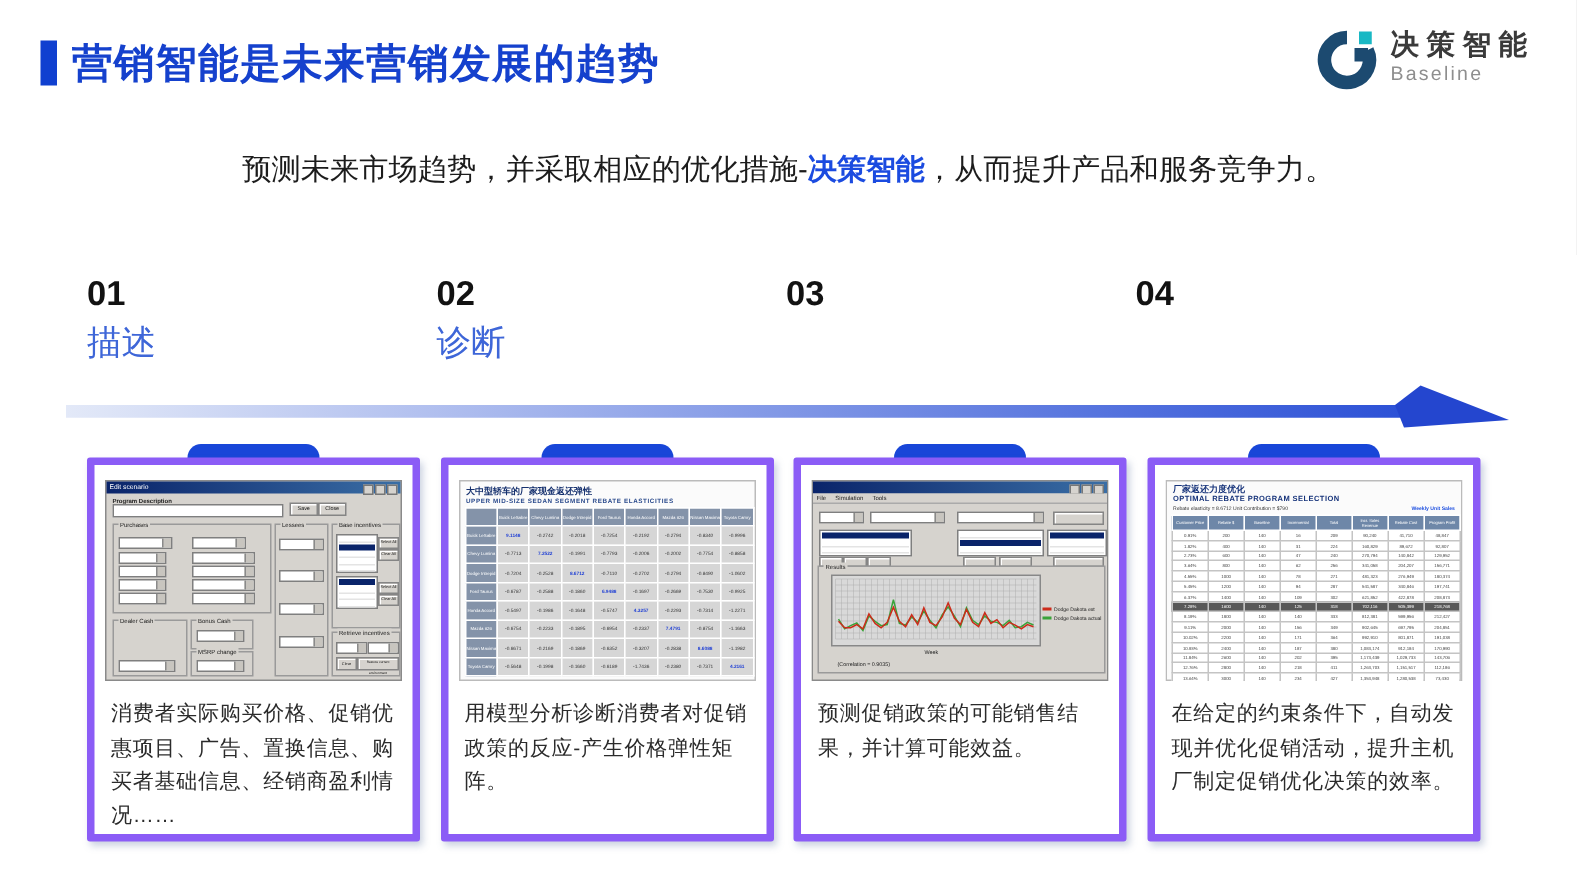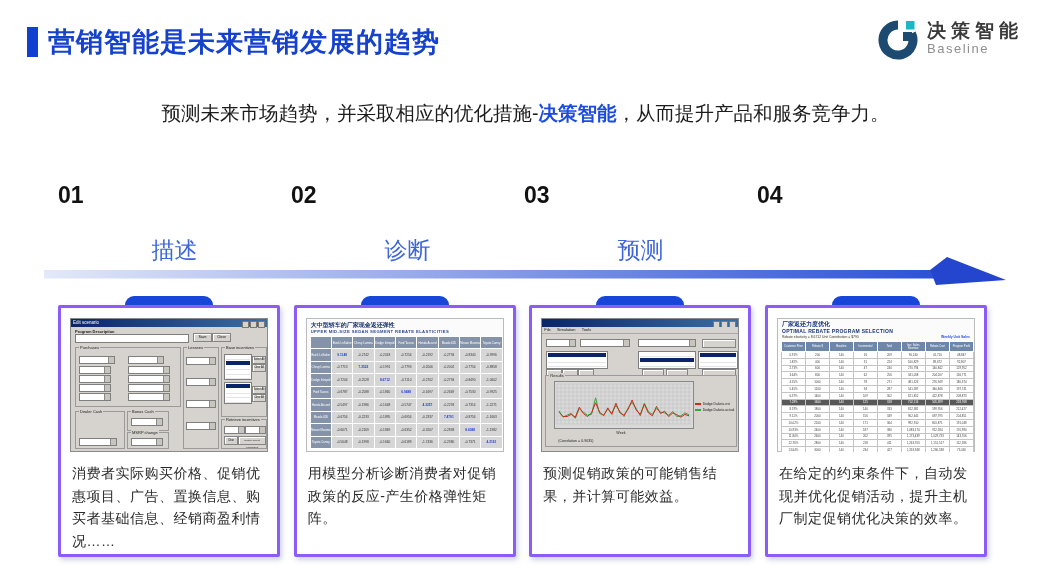--- a/index.html
+++ b/index.html
@@ -16,30 +16,30 @@
   .logo-en{font-size:13px;color:#8e8e8e;letter-spacing:1.5px;}
 
   
   .intro{position:absolute;top:93px;left:0;width:100%;text-align:center;font-size:19.5px;color:#1c1c1c;line-height:40px;font-weight:500;}
   .intro .hl{color:#1b4be0;font-weight:700;}
 
   
   .steps{position:absolute;top:182px;left:58px;display:flex;}
   .step{width:233px;}
   .step-num{font-size:23px;font-weight:800;color:#121212;}
-  .step-label{font-size:23px;color:#3e66d8;margin-top:26px;text-align:center;}
+  .step-label{font-size:23px;color:#3e66d8;margin-top:4px;}
 
   
   .arrow-wrap{position:absolute;top:252px;left:44px;width:965px;height:38px;}
 
   
   .cards{position:absolute;top:305px;left:58px;right:64px;display:flex;justify-content:space-between;}
   .card-wrap{position:relative;width:222px;}
   .card-tab{position:absolute;top:-9px;left:50%;transform:translateX(-50%);width:88px;height:18px;border-radius:9px;background:#1846d8;}
-  .card{position:relative;height:246px;background:#ffffff;border:3px solid #8b5cf6;border-radius:2px;box-shadow:2px 3px 5px rgba(110,130,170,.35);}
+  .card{position:relative;height:246px;background:#ffffff;border:5px solid #8b5cf6;border-radius:2px;box-shadow:2px 3px 5px rgba(110,130,170,.35);}
   .shot{position:relative;margin:10px auto 6px;width:198px;height:134px;overflow:hidden;}
   .desc{padding:4px 11px 0 11px;font-size:14px;line-height:1.62;color:#2b2b2b;letter-spacing:.5px;}
 
   
   .mini-win{position:absolute;inset:0;background:#d6d3ce;border:1px solid #8a8a8a;font-size:4px;color:#222;}
   .tbar{position:absolute;top:0;left:0;right:0;height:8px;background:linear-gradient(90deg,#0a246a,#3a6ea5);color:#fff;font-size:4.5px;line-height:8px;padding-left:2px;box-sizing:border-box;}
   .tbtns{position:absolute;top:1.5px;right:2px;display:flex;gap:1px;}
   .tbtns i{width:5px;height:5px;background:#d6d3ce;border:0.5px solid #777;}
   .grp{position:absolute;border:1px solid #9a9a9a;}
   .grp > b{position:absolute;top:-3px;left:3px;background:#d6d3ce;font-weight:400;padding:0 1px;white-space:nowrap;color:#1a1a1a;}
@@ -111,21 +111,20 @@
     <div class="step">
       <div class="step-num">01</div>
       <div class="step-label">描述</div>
     </div>
     <div class="step">
       <div class="step-num">02</div>
       <div class="step-label">诊断</div>
     </div>
     <div class="step">
       <div class="step-num">03</div>
-      <div class="step-label">预测</div>
     </div>
     <div class="step">
       <div class="step-num">04</div>
     </div>
   </div>
 
   <div class="arrow-wrap">
     <svg width="965" height="38" viewBox="0 0 965 38">
       <defs>
         <linearGradient id="ag" x1="0" y1="0" x2="1" y2="0">

